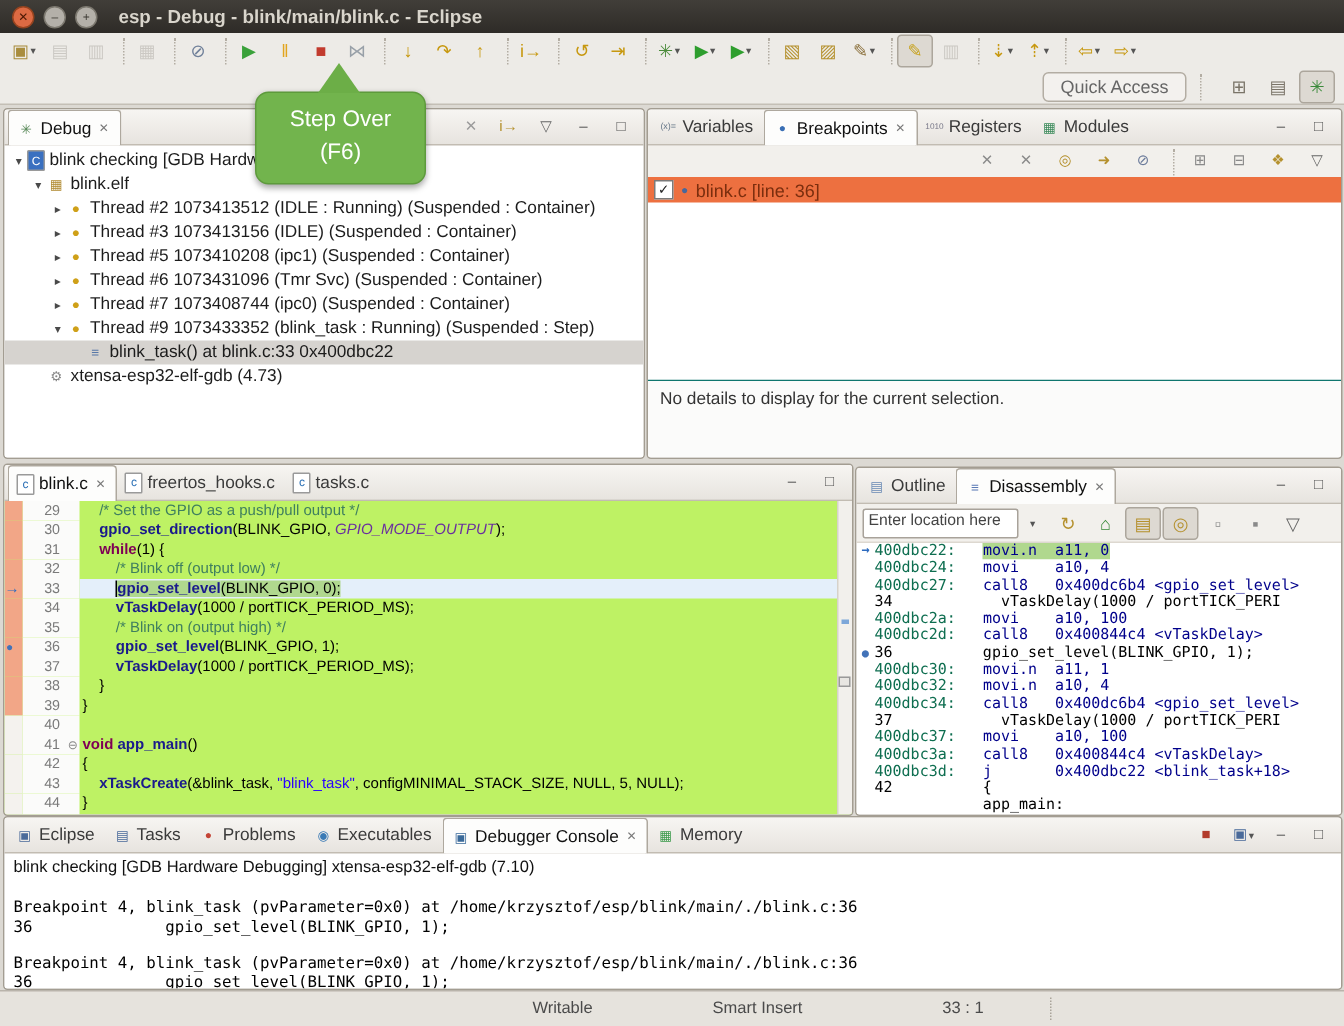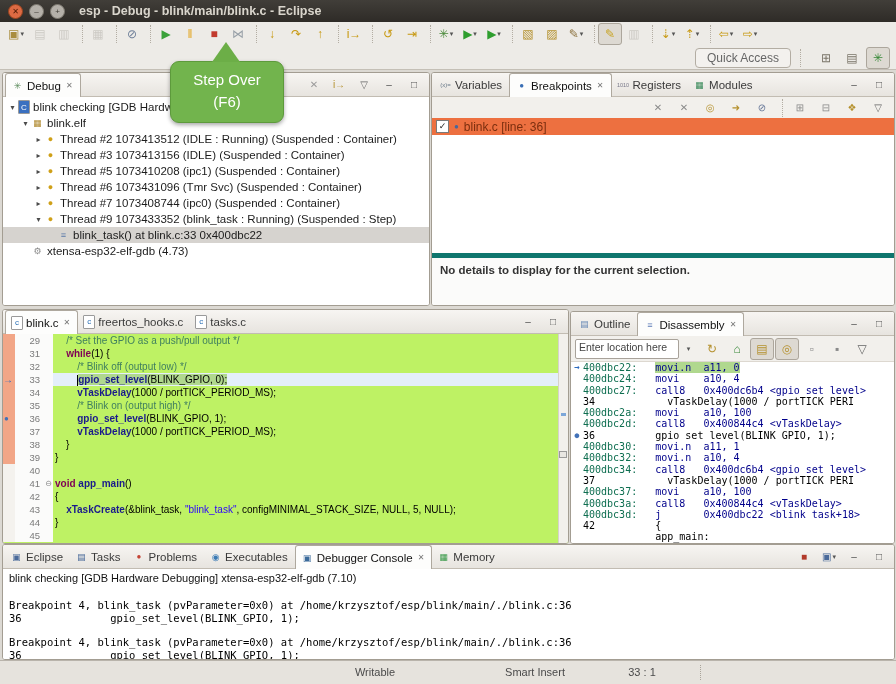--- a/index.html
+++ b/index.html
@@ -51,21 +51,21 @@
 
   
   .bp-toolbar{height:21px;flex:none;background:#f2f0ec;display:flex;align-items:center;justify-content:flex-end;gap:2px;padding-right:4px;}
   .bp-toolbar .tb-glyph{font-size:10px;}
   .bp-list{flex:1;background:#fff;position:relative;}
   .bp-row{height:17px;display:flex;align-items:center;gap:5px;padding-left:4px;}
   .bp-row.sel{background:#ed7040;}
   .bp-check{width:11px;height:11px;background:#fff;border:1px solid #7a7a7a;font-size:9px;line-height:10px;text-align:center;color:#222;flex:none;}
   .bp-ball{font-size:8px;color:#49679a;}
   .bp-label{font-size:12px;color:#7b2e0e;}
-  .bp-details{height:52px;flex:none;border-top:5px solid #0f766e;background:#fbfbfa;padding:6px 8px;font-size:11.5px;color:#333;box-sizing:border-box;font-weight:bold;}
+  .bp-details{height:52px;flex:none;border-top:1px solid #0f766e;background:#fbfbfa;padding:6px 8px;font-size:11.5px;color:#333;box-sizing:border-box;}
 
   
   .editor-body{flex:1;position:relative;background:#bef264;overflow:hidden;font-family:Liberation Sans, sans-serif;}
   .ed-row{display:flex;height:13px;line-height:13px;font-size:10px;}
   .ed-ruler{width:12px;flex:none;background:#f4f2ee;position:relative;}
   .ed-ruler.mark{background:#f2a687;}
   .ed-arrow{position:absolute;left:0;top:0;font-size:10px;font-weight:bold;color:#2d6bbf;line-height:13px;}
   .ed-bp{position:absolute;left:1px;top:0;font-size:8px;color:#4272b8;line-height:13px;}
   .ed-num{width:25px;flex:none;text-align:right;padding-right:4px;color:#7a7a7a;background:#fbfbfa;font-size:9.5px;}
   .ed-fold{width:9px;flex:none;font-size:8px;color:#888;background:#fbfbfa;text-align:center;}
@@ -99,21 +99,21 @@
   
   .console-body{flex:1;background:#fff;padding:2px 0 0 6px;overflow:hidden;}
   .con-header{font-size:11px;color:#111;padding:1px 0 3px;}
   .con-line{font-family:"DejaVu Sans Mono",monospace;font-size:10.5px;line-height:12.5px;white-space:pre;color:#000;}
   .con-blank{height:12px;}
 
   
   .statusbar{position:absolute;left:0;top:660px;width:896px;height:24px;background:#e6e3dd;border-top:1px solid #b9b4ab;}
   .sb-item{position:absolute;top:5px;font-size:11px;color:#4a4a4a;text-align:center;}
   #sb-writable{left:330px;width:90px;}
-  #sb-insert{left:480px;width:110px;}
+  #sb-insert{left:450px;width:110px;}
   #sb-pos{left:612px;width:60px;}
   .sb-handle{position:absolute;left:700px;top:4px;height:15px;border-left:1px dotted #a9a49a;}
 
   
   .tooltip{position:absolute;left:170px;top:61px;width:100px;padding:7px 6px 9px;background:#72b44d;border:1px solid #5d9a3c;border-radius:9px;color:#fff;text-align:center;font-size:15px;line-height:1.45;box-shadow:0 2px 4px rgba(0,0,0,.35);z-index:30;}
   .tooltip-arrow{position:absolute;left:212px;top:42px;width:0;height:0;border-left:14px solid transparent;border-right:14px solid transparent;border-bottom:20px solid #6cae47;z-index:31;}
 </style>
 </head>
 <body>
 
@@ -432,20 +432,26 @@
     <div class="editor-body" id="editor-body">
       <div class="overview-ruler">
         <span class="ov-mark2"></span>
         <span class="ov-mark1"></span>
       </div>
     <div class="ed-row">
           <span class="ed-ruler mark"></span>
           <span class="ed-num">29</span>
           <span class="ed-fold"></span>
           <span class="ed-code"><span class="tk-pl">    </span><span class="tk-cm">/* Set the GPIO as a push/pull output */</span></span>
+        </div>
+        <div class="ed-row">
+          <span class="ed-ruler mark"></span>
+          <span class="ed-num">30</span>
+          <span class="ed-fold"></span>
+          <span class="ed-code"><span class="tk-pl">    </span><span class="tk-fn">gpio_set_direction</span><span class="tk-pl">(BLINK_GPIO, </span><span class="tk-mc">GPIO_MODE_OUTPUT</span><span class="tk-pl">);</span></span>
         </div>
         <div class="ed-row">
           <span class="ed-ruler mark"></span>
           <span class="ed-num">31</span>
           <span class="ed-fold"></span>
           <span class="ed-code"><span class="tk-pl">    </span><span class="tk-kw">while</span><span class="tk-pl">(1) {</span></span>
         </div>
         <div class="ed-row">
           <span class="ed-ruler mark"></span>
           <span class="ed-num">32</span>

